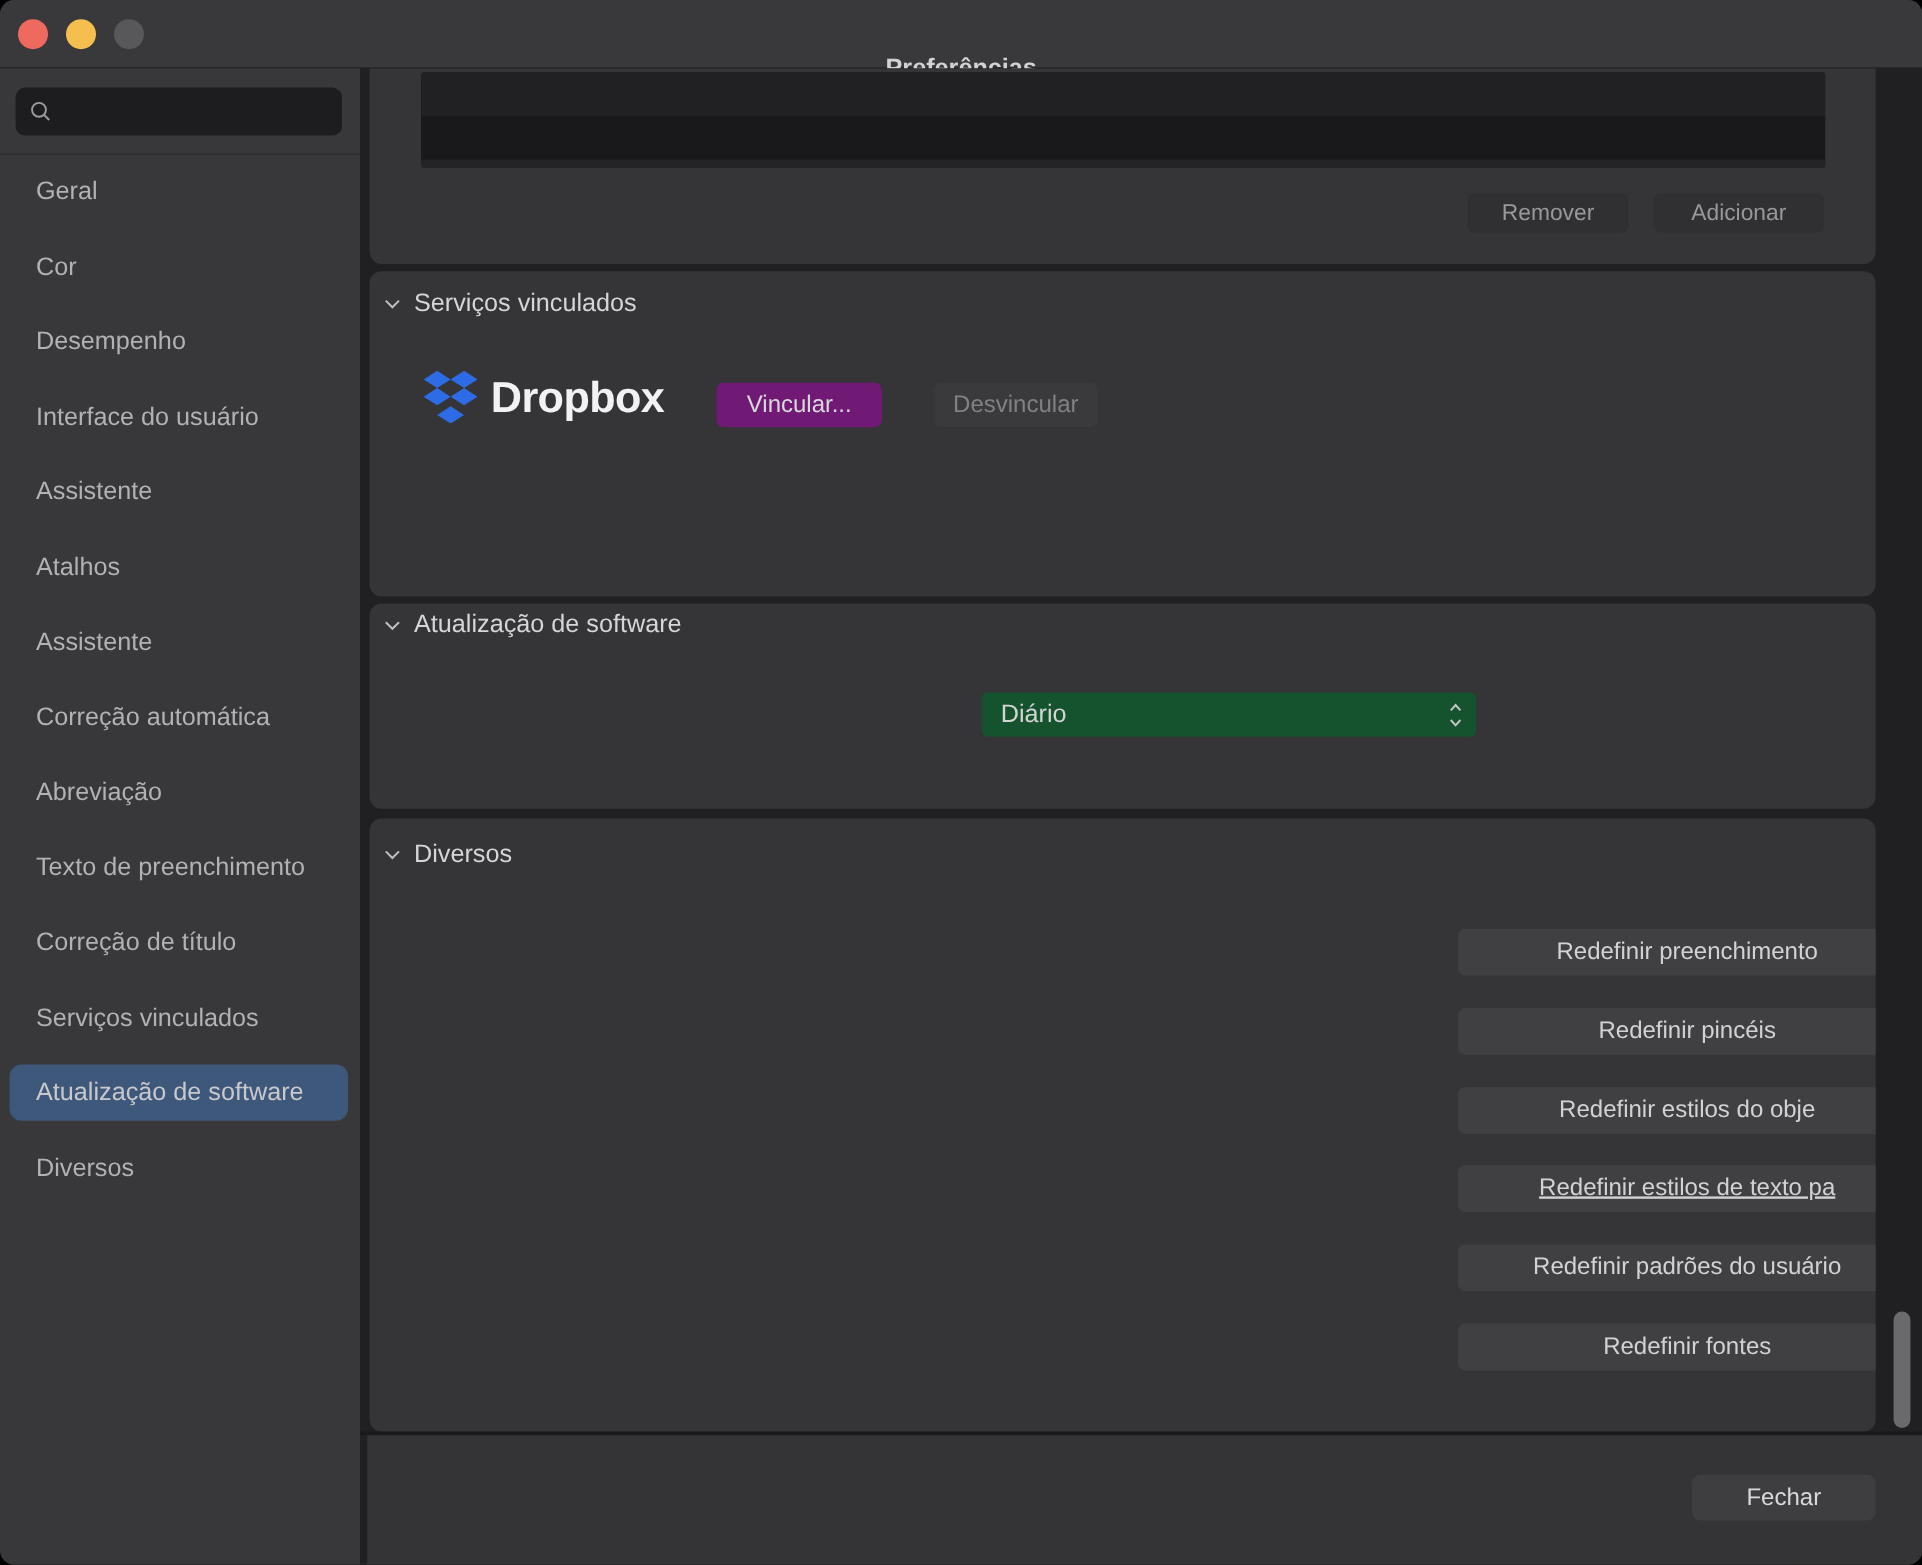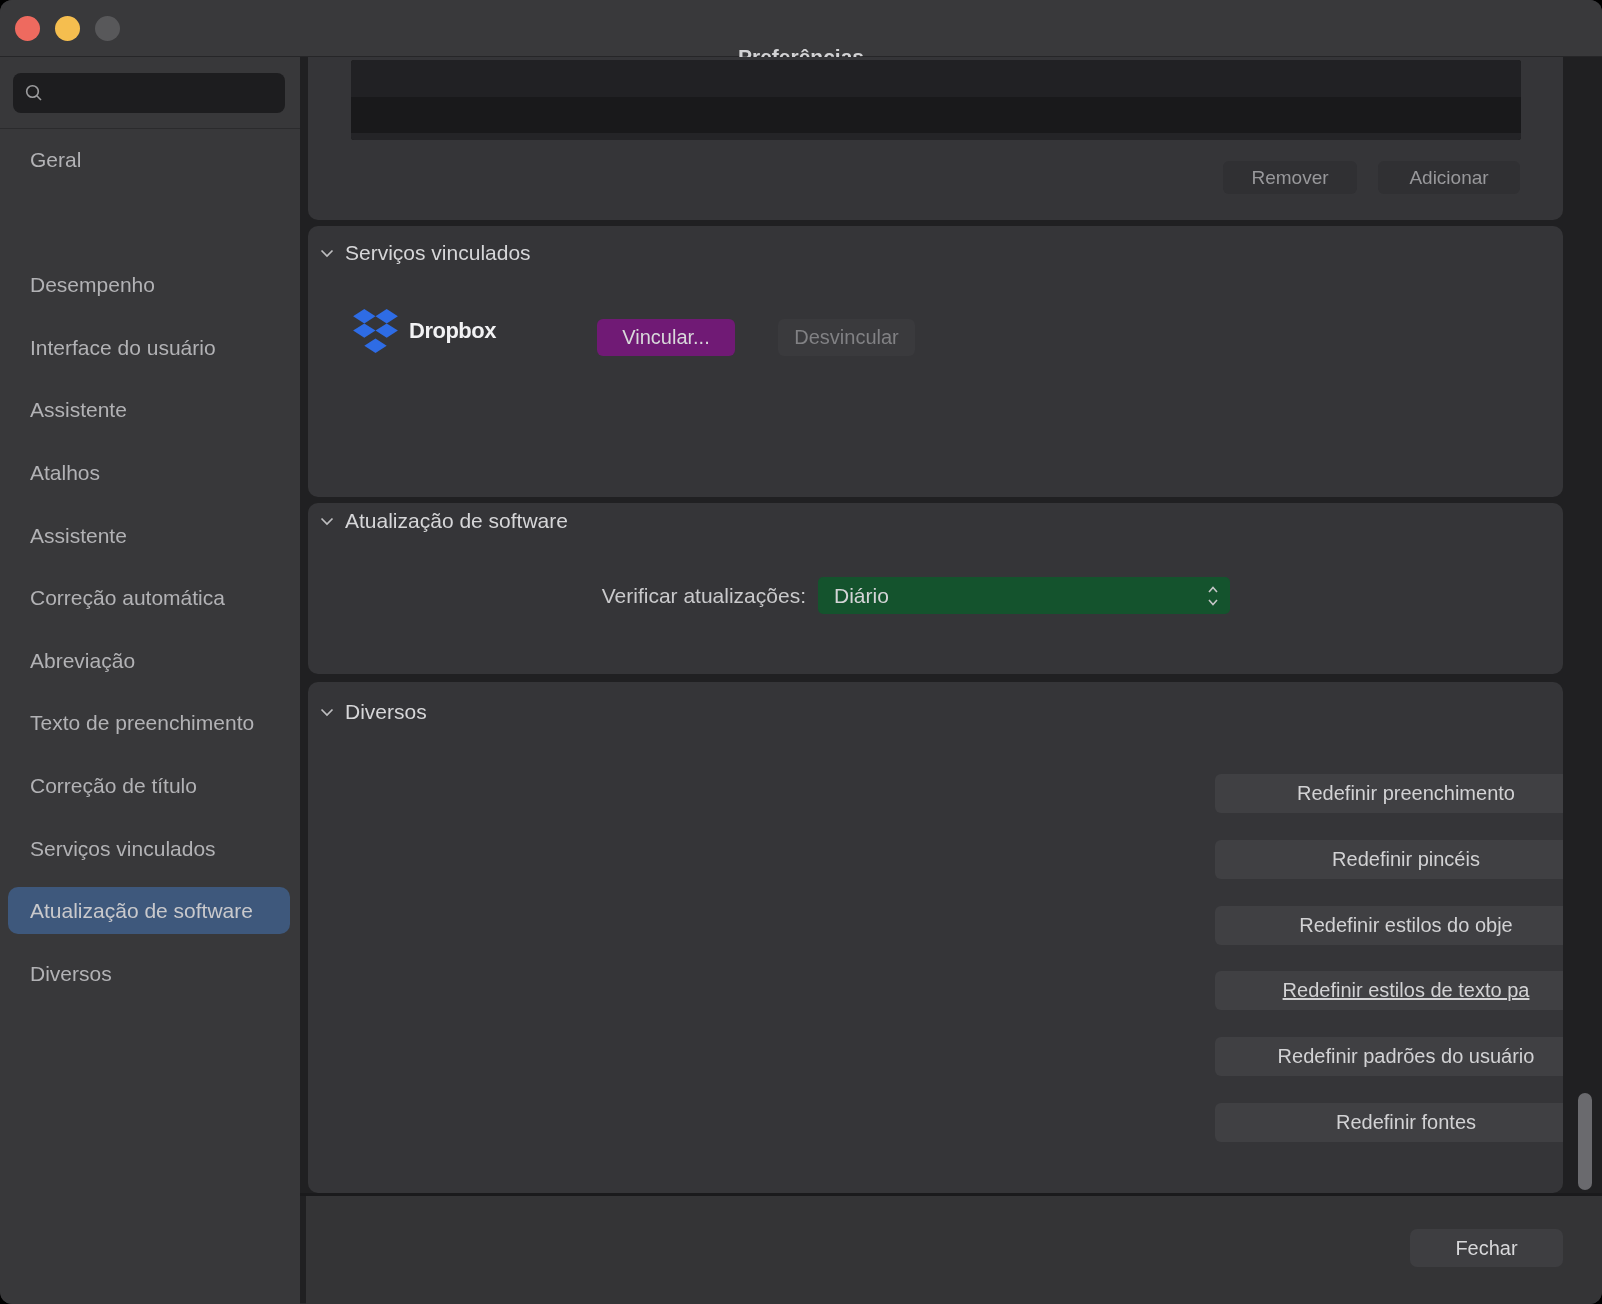--- a/index.html
+++ b/index.html
@@ -43,21 +43,21 @@
   .lrow1 { position:absolute; left:0; top:0; width:100%; height:37px; background:#212124; }
   .lrow2 { position:absolute; left:0; top:37px; width:100%; height:36px; background:#19191b; }
   .lrow3 { position:absolute; left:0; top:73px; width:100%; height:7px; background:#242427; }
   .btn { position:absolute; border:none; border-radius:6px; font-family:"Liberation Sans", sans-serif; cursor:default; white-space:nowrap; }
   .btn-dim { background:#303033; color:#98989b; font-size:19px; }
   .btn-remove { left:915px; top:104px; width:134px; height:33px; }
   .btn-add { left:1070px; top:104px; width:142px; height:33px; }
 
   
   .dropbox-row { position:absolute; left:44px; top:82px; height:46px; display:flex; align-items:center; }
-  .dropbox-word { color:#f2f2f4; font-size:22px; font-weight:700; letter-spacing:-0.5px; margin-left:10px; }
+  .dropbox-word { color:#f2f2f4; font-size:36px; font-weight:700; letter-spacing:-0.5px; margin-left:10px; }
   .btn-link { left:289px; top:93px; width:138px; height:37px; background:#701a75; color:#d8d8da; font-size:20px; }
   .btn-unlink { left:470px; top:93px; width:137px; height:37px; background:#3a3a3d; color:#818184; font-size:20px; }
 
   
   .field-label { position:absolute; left:0; top:74px; width:498px; height:37px; line-height:37px; text-align:right; color:#c9c9cb; font-size:21px; }
   .dropdown { position:absolute; left:510px; top:74px; width:412px; height:37px; background:#14532d; border-radius:5px; }
   .dropdown .val { position:absolute; left:16px; top:0; height:37px; line-height:37px; color:#d4d4d6; font-size:21px; }
   .dropdown svg { position:absolute; right:10px; top:7px; }
 
   
@@ -88,20 +88,23 @@
       <svg width="20" height="20" viewBox="0 0 20 20">
         <circle cx="8.5" cy="8.5" r="5.8" fill="none" stroke="#9c9c9e" stroke-width="1.6"></circle>
         <line x1="12.8" y1="12.8" x2="17" y2="17" stroke="#9c9c9e" stroke-width="1.6"></line>
       </svg>
       <input type="text" placeholder="" style="">
     </div>
     <div class="side-divider"></div>
     <div class="side-items">
         <div class="side-item" style="top: -1px;">
           <span class="lbl">Geral</span>
+        </div>
+        <div class="side-item" style="top: 62px;">
+          <span class="lbl">Cor</span>
         </div>
         <div class="side-item" style="top: 187px;">
           <span class="lbl">Interface do usuário</span>
         </div>
         <div class="side-item" style="top: 124px;">
           <span class="lbl">Desempenho</span>
         </div>
         <div class="side-item" style="top: 249px;">
           <span class="lbl">Assistente</span>
         </div>
@@ -171,21 +174,20 @@
       <button class="btn btn-unlink">Desvincular</button>
     </div>
 
     <div class="card card3">
       <div class="sec-header" style="left:12px; top:6px;">
         <svg class="chev" width="14" height="9" viewBox="0 0 14 9">
           <polyline points="1.5,1.5 7,7 12.5,1.5" fill="none" stroke="#bebec0" stroke-width="1.7"></polyline>
         </svg>
         <span class="sec-title">Atualização de software</span>
       </div>
-      <div class="field-label">Verificar atualizações:</div>
       <div class="dropdown">
         <span class="val">Diário</span>
         <svg width="14" height="24" viewBox="0 0 14 24">
           <polyline points="3,8 7,3.5 11,8" fill="none" stroke="#c6c6c8" stroke-width="1.6"></polyline>
           <polyline points="3,16 7,20.5 11,16" fill="none" stroke="#c6c6c8" stroke-width="1.6"></polyline>
         </svg>
       </div>
     </div>
 
     <div class="card card4">

